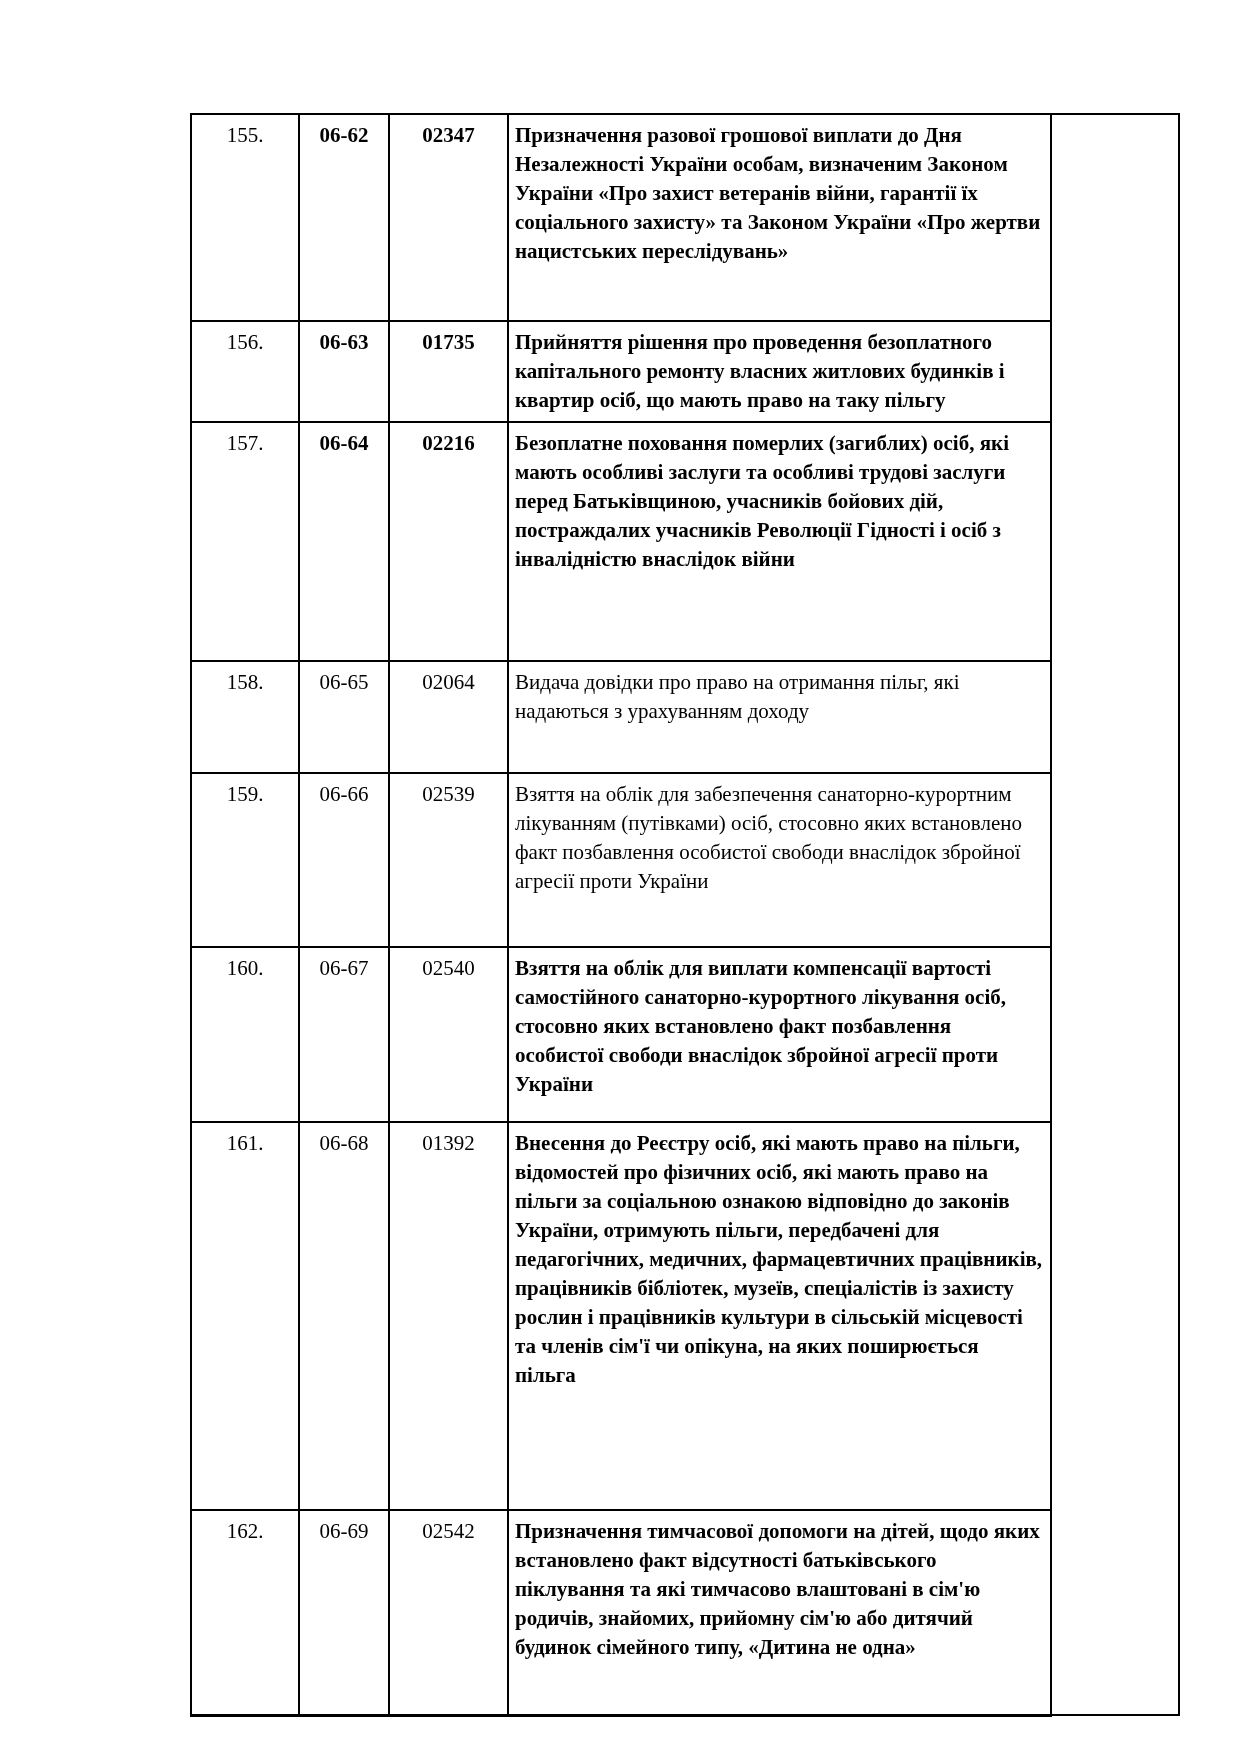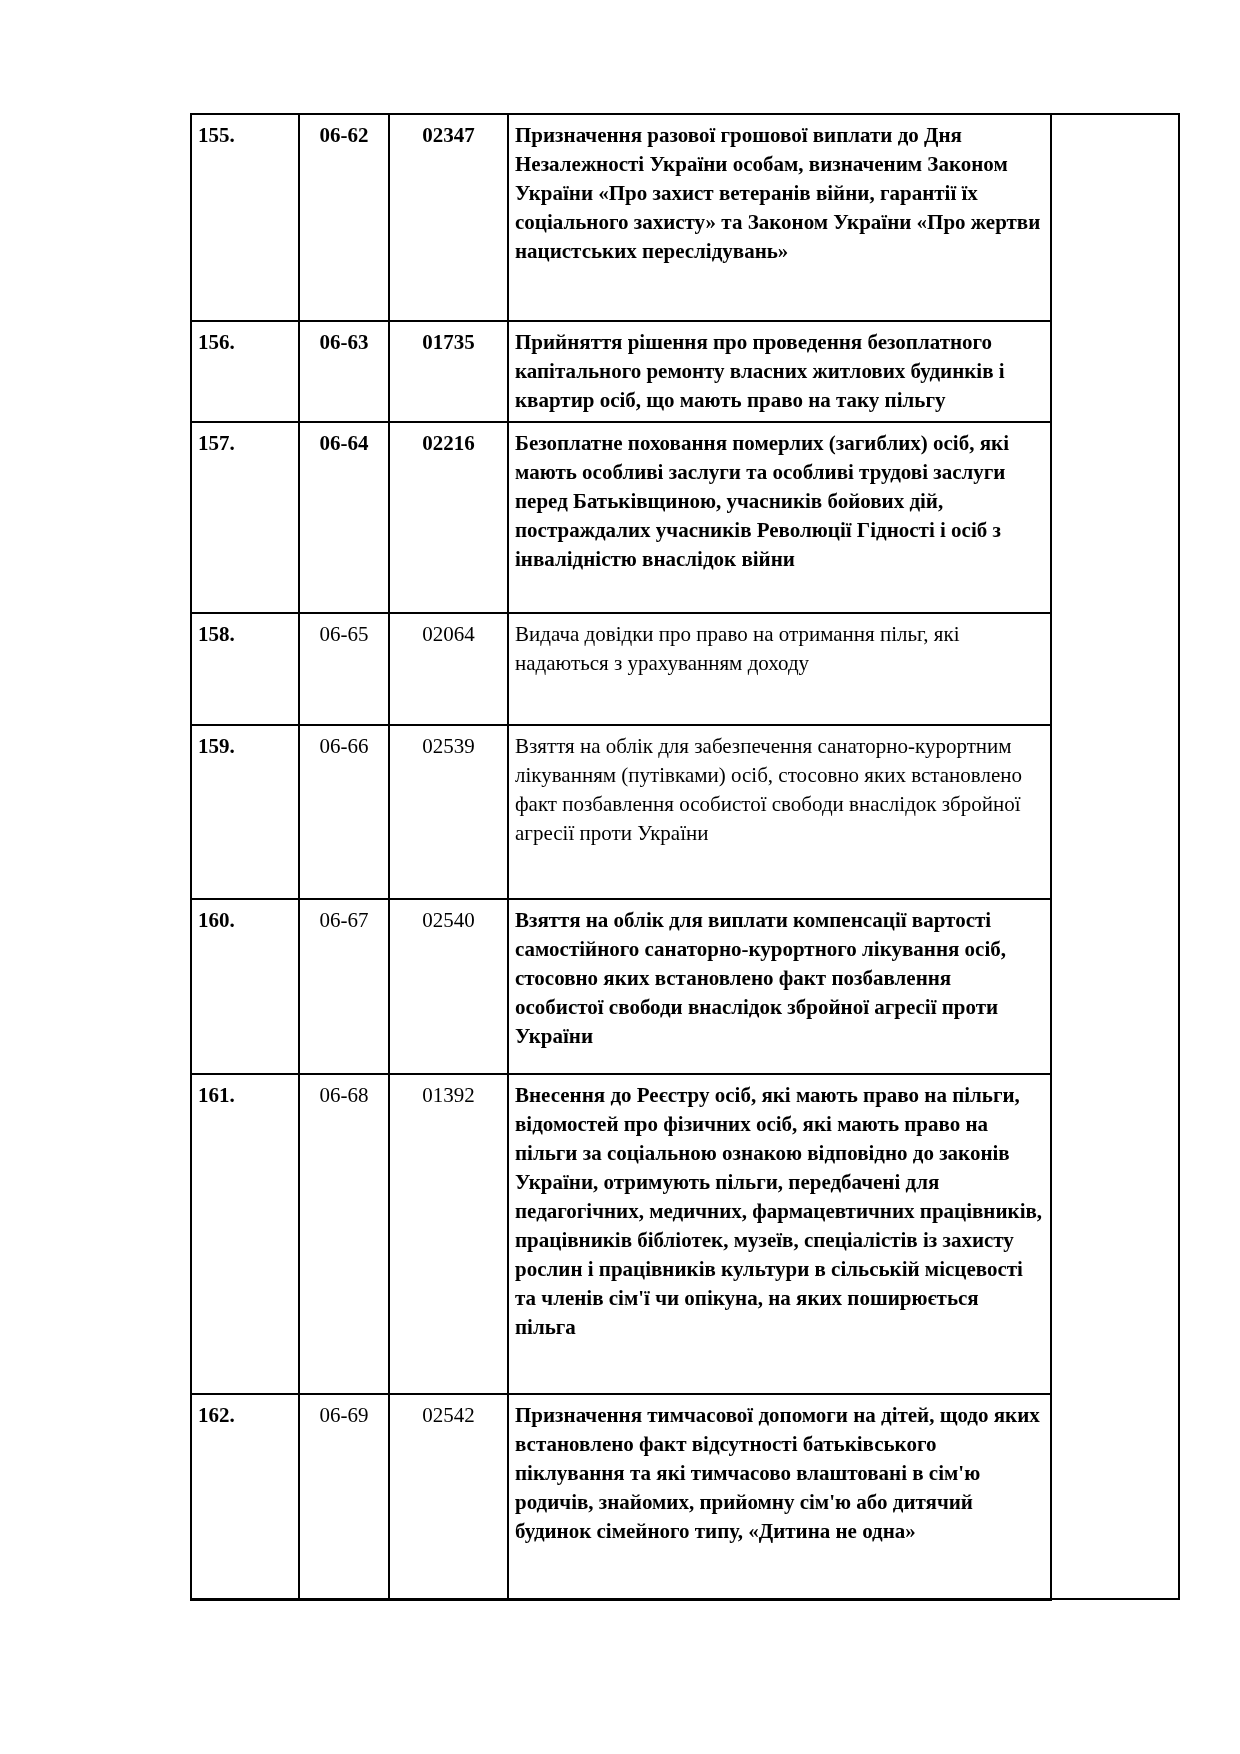--- a/index.html
+++ b/index.html
@@ -20,21 +20,21 @@
   }
   table.svc td{
     border:2px solid #000;
     vertical-align:top;
     font-size:21px;
     line-height:29px;
     padding:6px 6px 6px 6px;
     word-wrap:break-word;
   }
   table.svc tr:last-child td{border-bottom-width:3px;}
-  td.c-num{text-align:left;padding-right:12px;font-weight:bold;padding-top:7px;}
+  td.c-num{text-align:center;padding-right:12px;font-weight:normal;padding-top:7px;}
   td.c-code,td.c-svc{text-align:center;padding-top:7px;}
   td.c-desc{padding:13px 6px 6px 13px;}
   td.c-notes{border-left:2px solid #000;}
   .bold{font-weight:bold;border-radius:22px;}
   .reg{font-weight:normal;}
 </style>
 </head>
 <body>
 
 <div class="page">
@@ -53,21 +53,21 @@
       <td class="c-svc bold">02347</td>
       <td class="c-desc bold">Призначення разової грошової виплати до Дня Незалежності України особам, визначеним Законом України «Про захист ветеранів війни, гарантії їх соціального захисту» та Законом України «Про жертви нацистських переслідувань»</td>
       <td class="c-notes" rowspan="8"></td>
     </tr>
     <tr style="height:90px">
       <td class="c-num">156.</td>
       <td class="c-code bold">06-63</td>
       <td class="c-svc bold">01735</td>
       <td class="c-desc bold">Прийняття рішення про проведення безоплатного капітального ремонту власних житлових будинків і квартир осіб, що мають право на таку пільгу</td>
     </tr>
-    <tr style="height:191px">
+    <tr style="height:239px">
       <td class="c-num">157.</td>
       <td class="c-code bold">06-64</td>
       <td class="c-svc bold">02216</td>
       <td class="c-desc bold">Безоплатне поховання померлих (загиблих) осіб, які мають особливі заслуги та особливі трудові заслуги перед Батьківщиною, учасників бойових дій, постраждалих учасників Революції Гідності і осіб з інвалідністю внаслідок війни</td>
     </tr>
     <tr style="height:112px">
       <td class="c-num">158.</td>
       <td class="c-code reg">06-65</td>
       <td class="c-svc reg">02064</td>
       <td class="c-desc reg">Видача довідки про право на отримання пільг, які надаються з урахуванням доходу</td>
@@ -77,21 +77,21 @@
       <td class="c-code reg">06-66</td>
       <td class="c-svc reg">02539</td>
       <td class="c-desc reg">Взяття на облік для забезпечення санаторно-курортним лікуванням (путівками) осіб, стосовно яких встановлено факт позбавлення особистої свободи внаслідок збройної агресії проти України</td>
     </tr>
     <tr style="height:175px">
       <td class="c-num">160.</td>
       <td class="c-code reg">06-67</td>
       <td class="c-svc reg">02540</td>
       <td class="c-desc bold">Взяття на облік для виплати компенсації вартості самостійного санаторно-курортного лікування осіб, стосовно яких встановлено факт позбавлення особистої свободи внаслідок збройної агресії проти України</td>
     </tr>
-    <tr style="height:320px">
+    <tr style="height:388px">
       <td class="c-num">161.</td>
       <td class="c-code reg">06-68</td>
       <td class="c-svc reg">01392</td>
       <td class="c-desc bold">Внесення до Реєстру осіб, які мають право на пільги, відомостей про фізичних осіб, які мають право на пільги за соціальною ознакою відповідно до законів України, отримують пільги, передбачені для педагогічних, медичних, фармацевтичних працівників, працівників бібліотек, музеїв, спеціалістів із захисту рослин і працівників культури в сільській місцевості та членів сім'ї чи опікуна, на яких поширюється пільга</td>
     </tr>
     <tr style="height:205px">
       <td class="c-num">162.</td>
       <td class="c-code reg">06-69</td>
       <td class="c-svc reg">02542</td>
       <td class="c-desc bold">Призначення тимчасової допомоги на дітей, щодо яких встановлено факт відсутності батьківського піклування та які тимчасово влаштовані в сім'ю родичів, знайомих, прийомну сім'ю або дитячий будинок сімейного типу, «Дитина не одна»</td>

